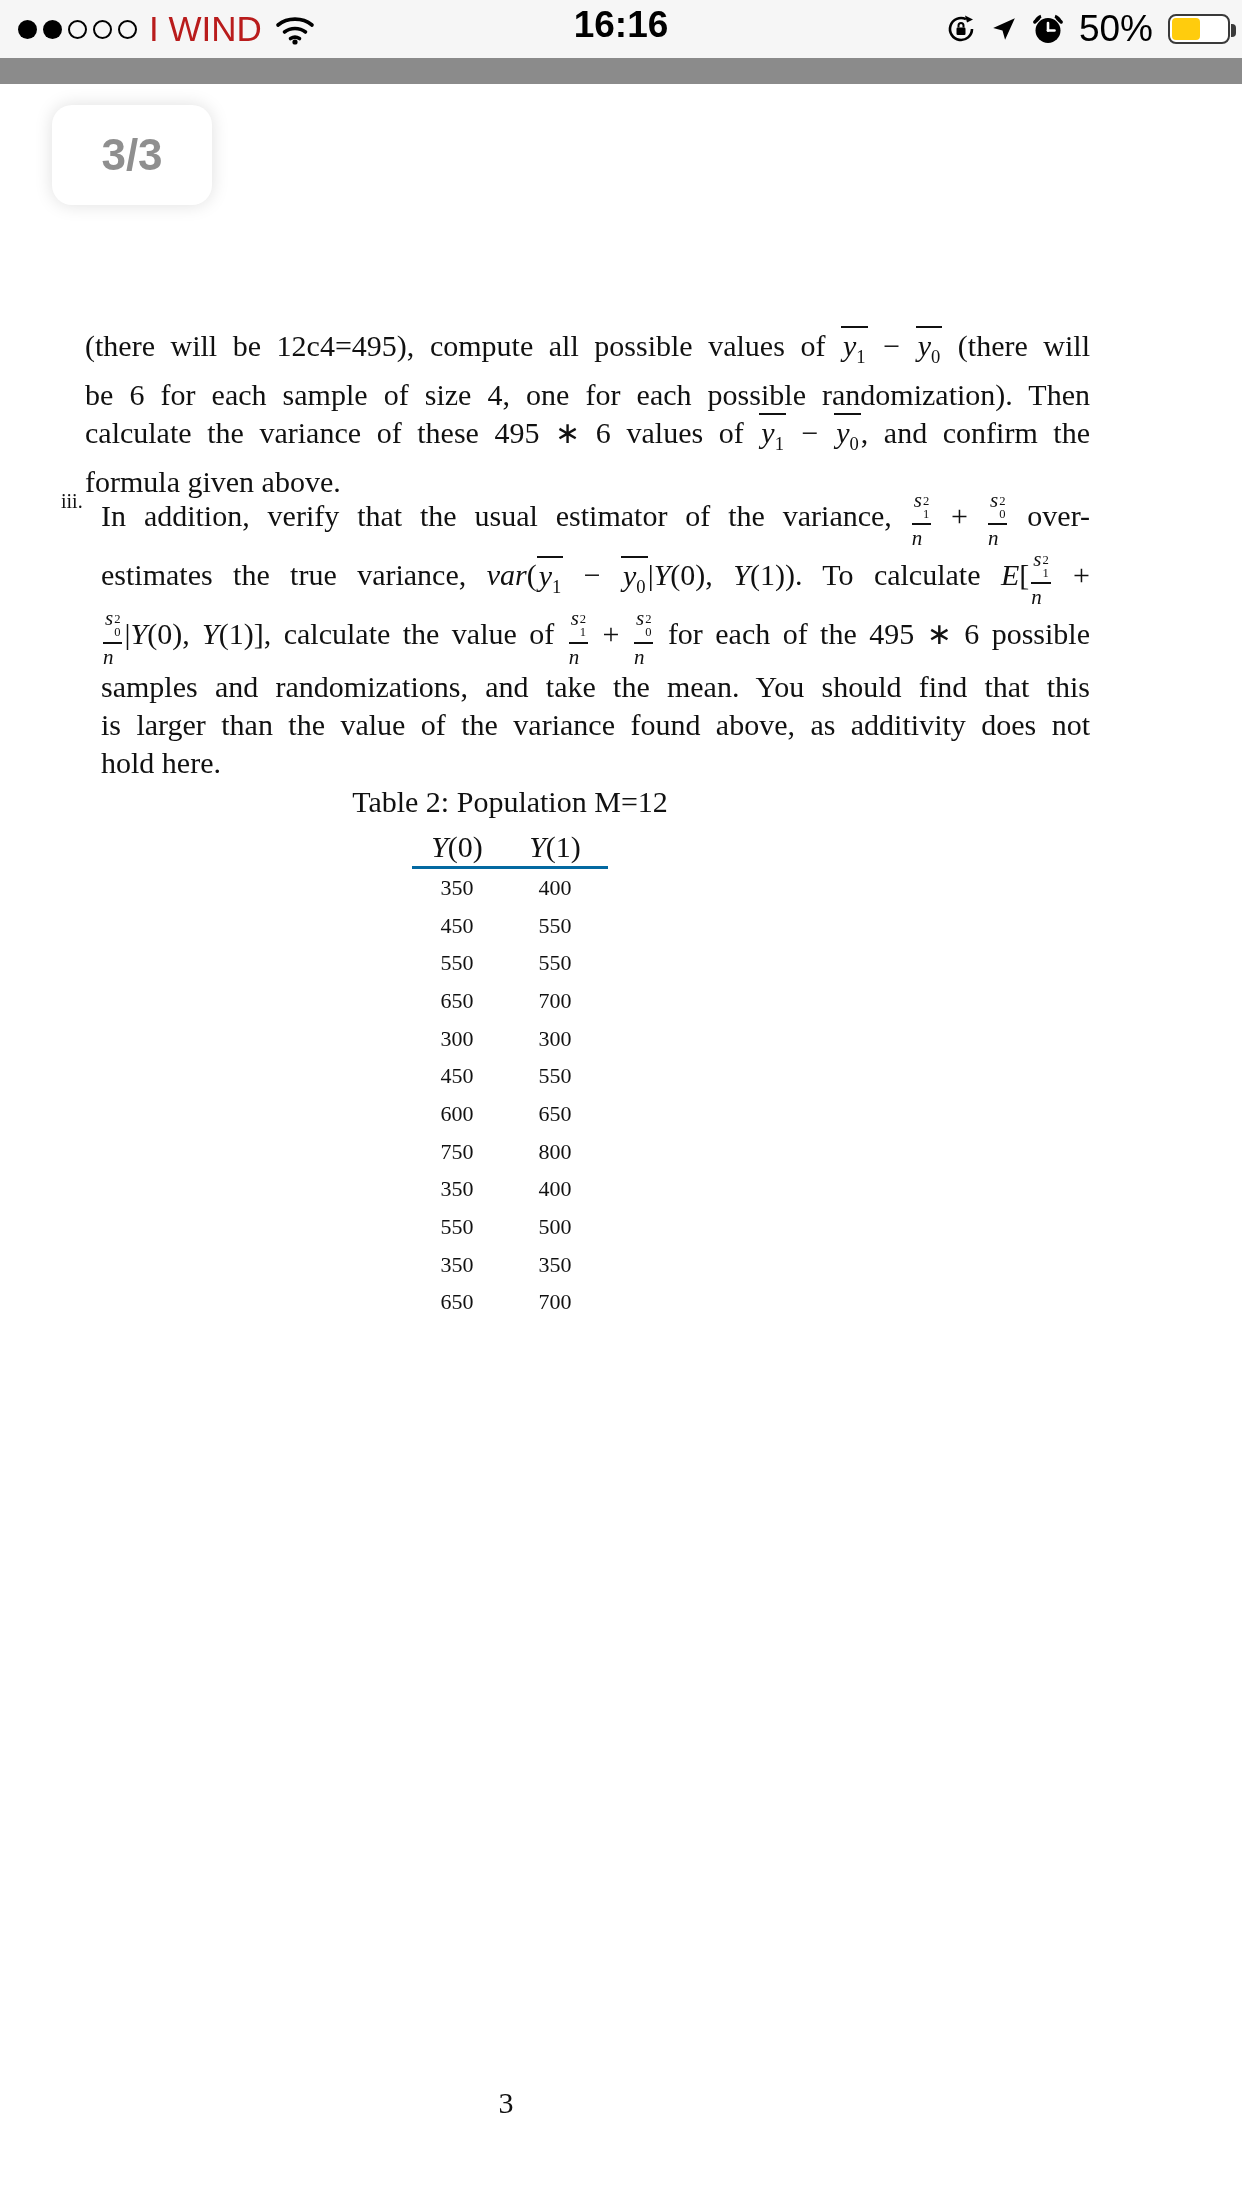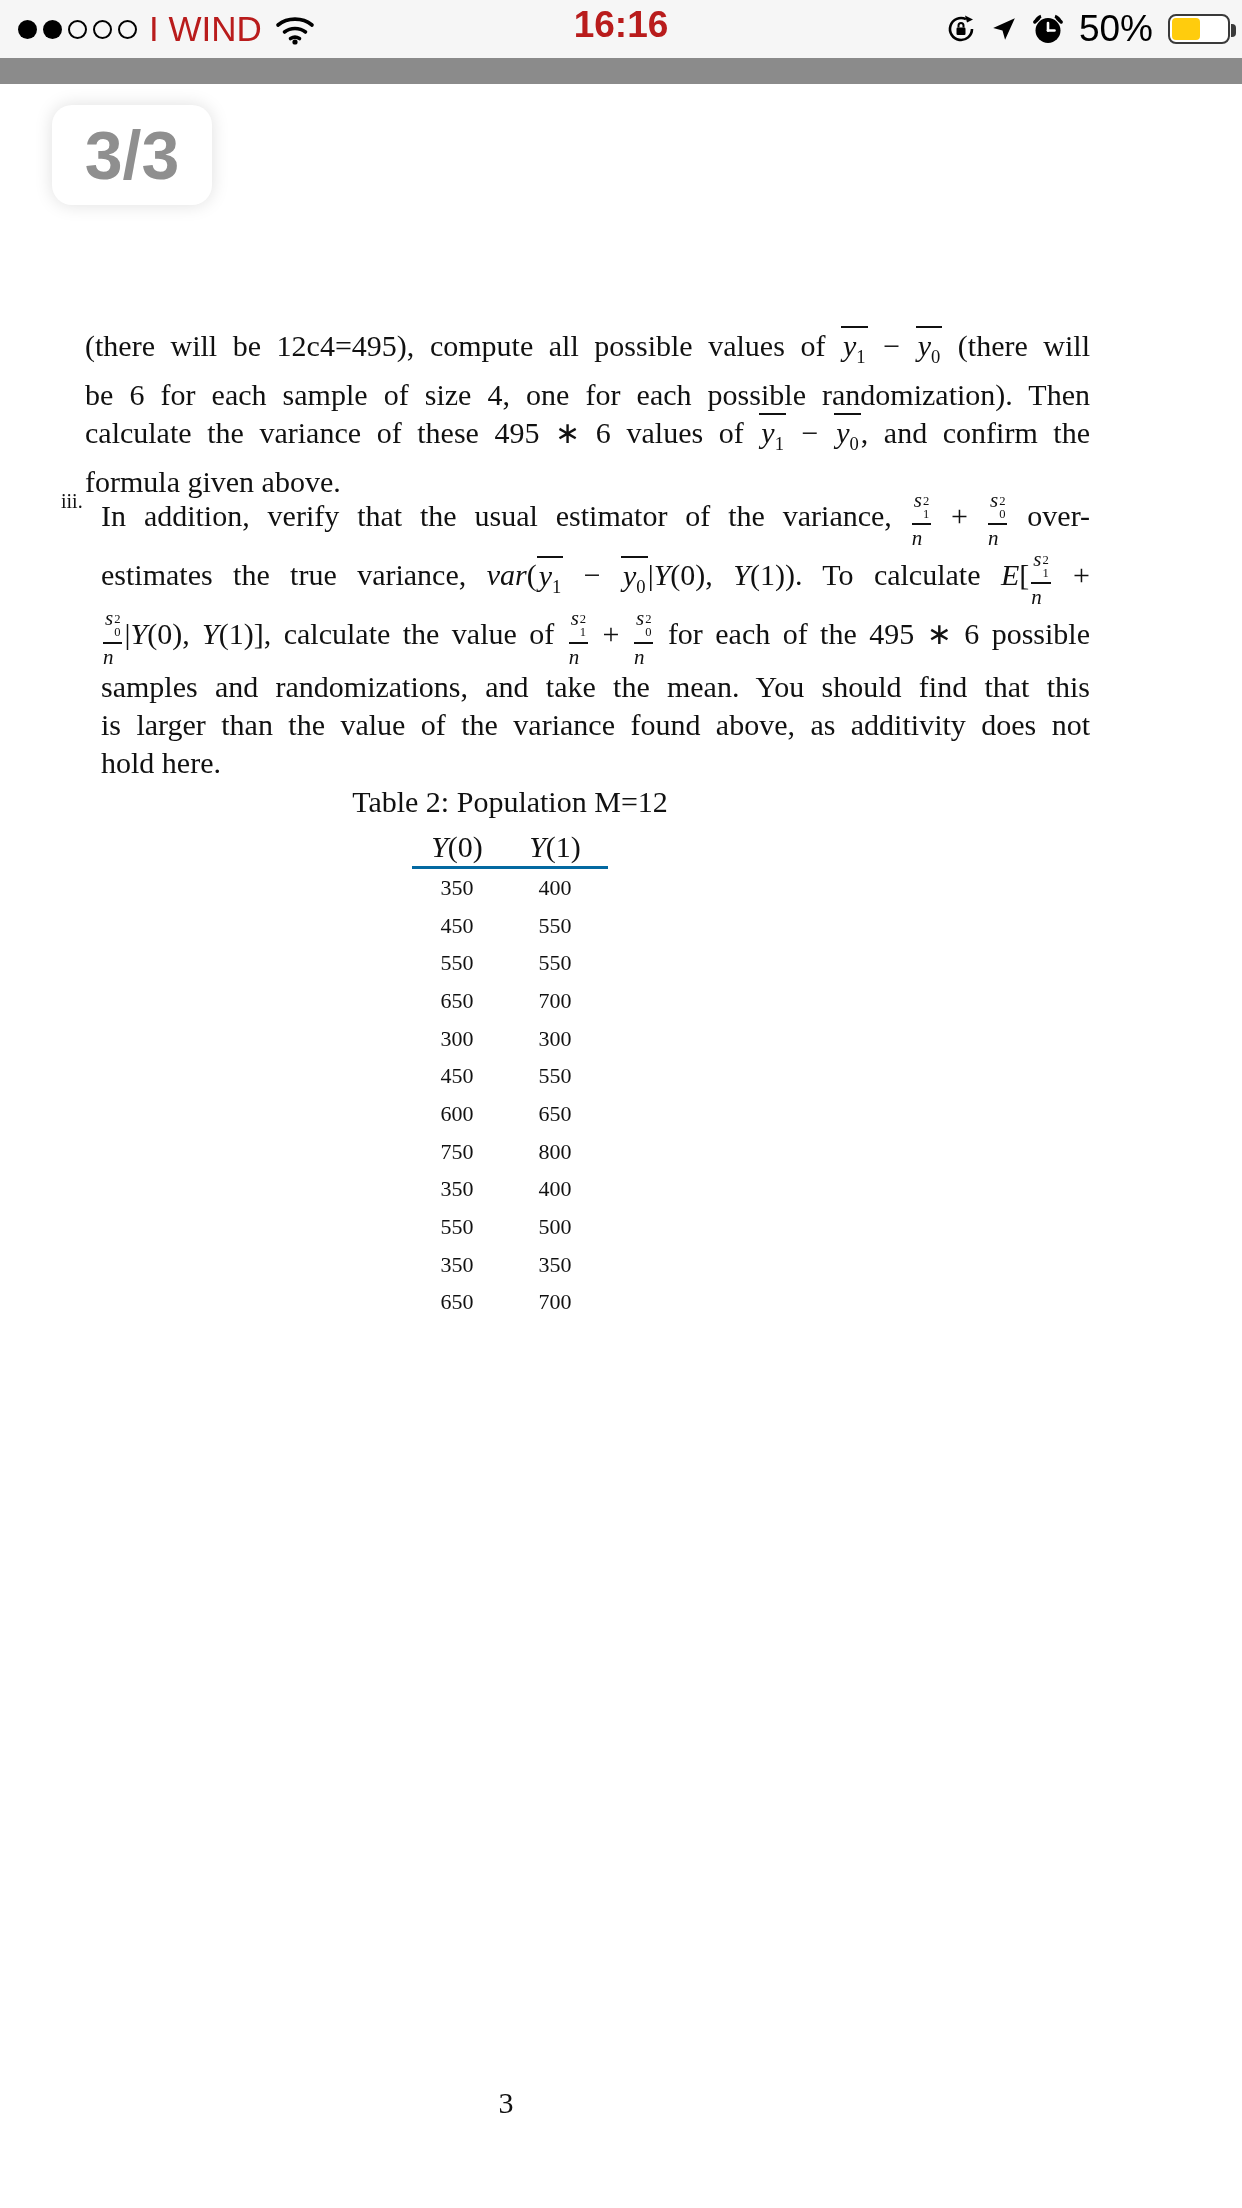--- a/index.html
+++ b/index.html
@@ -8,38 +8,38 @@
 
   
   .status-bar { position:absolute; top:0; left:0; width:1242px; height:58px; background:#f6f6f6; }
   .sb-left  { position:absolute; left:18px; top:0; height:58px; display:flex; align-items:center; }
   .signal-dots { display:flex; align-items:center; gap:6px; margin-right:12px; }
   .dot { width:19px; height:19px; border-radius:50%; box-sizing:border-box; }
   .dot.on  { background:#000; }
   .dot.off { border:2.5px solid #000; background:transparent; }
   .carrier { font-family:"Liberation Sans", sans-serif; font-size:35px; color:#b91c1c; margin-right:12px; white-space:nowrap; }
   .sb-time { position:absolute; left:0; right:0; top:0; height:49px; display:flex; align-items:center; justify-content:center;
-             font-family:"Liberation Sans", sans-serif; font-weight:600; font-size:37px; color:#b91c1c; }
+             font-family:"Liberation Sans", sans-serif; font-weight:600; font-size:37px; color:#000000; }
   .sb-right { position:absolute; right:12px; top:0; height:58px; display:flex; align-items:center; gap:15px;
               font-family:"Liberation Sans", sans-serif; color:#000; }
   .pct { font-size:37px; }
   .battery { position:relative; width:62px; height:30px; border:2.5px solid #3a3a3a; border-radius:8px; box-sizing:border-box; background:#fff; }
   .battery-fill { position:absolute; left:2px; top:2px; bottom:2px; border-radius:4px; }
   .battery-nub { position:absolute; right:-8px; top:8px; width:5px; height:13px; background:#3a3a3a; border-radius:0 4px 4px 0; }
 
   
   .gray-bar { position:absolute; top:58px; left:0; width:1242px; height:26px; }
 
   
   .page { position:absolute; top:84px; left:0; width:1242px; height:2124px; background:#fff; }
 
   .page-indicator { position:absolute; left:52px; top:21px; width:160px; height:100px; background:#ffffff;
                     border-radius:20px; box-shadow:0 0 18px rgba(0,0,0,0.13);
                     display:flex; align-items:center; justify-content:center; }
-  .page-indicator span { font-family:"Liberation Sans", sans-serif; font-weight:bold; font-size:68px; color:#8f8f8f; }
+  .page-indicator span { font-family:"Liberation Sans", sans-serif; font-weight:bold; font-size:44px; color:#8f8f8f; }
 
   .para { position:absolute; font-size:30px; }
   .tline { line-height:38px; min-height:38px; }
   .tline.just { text-align:justify; text-align-last:justify; }
   .tline.last { text-align:left; }
   i { font-style:italic; }
   sub { font-size:0.62em; }
 
   .ovl { border-top:2px solid #111; padding:1px 2px 0 2px; }
 

